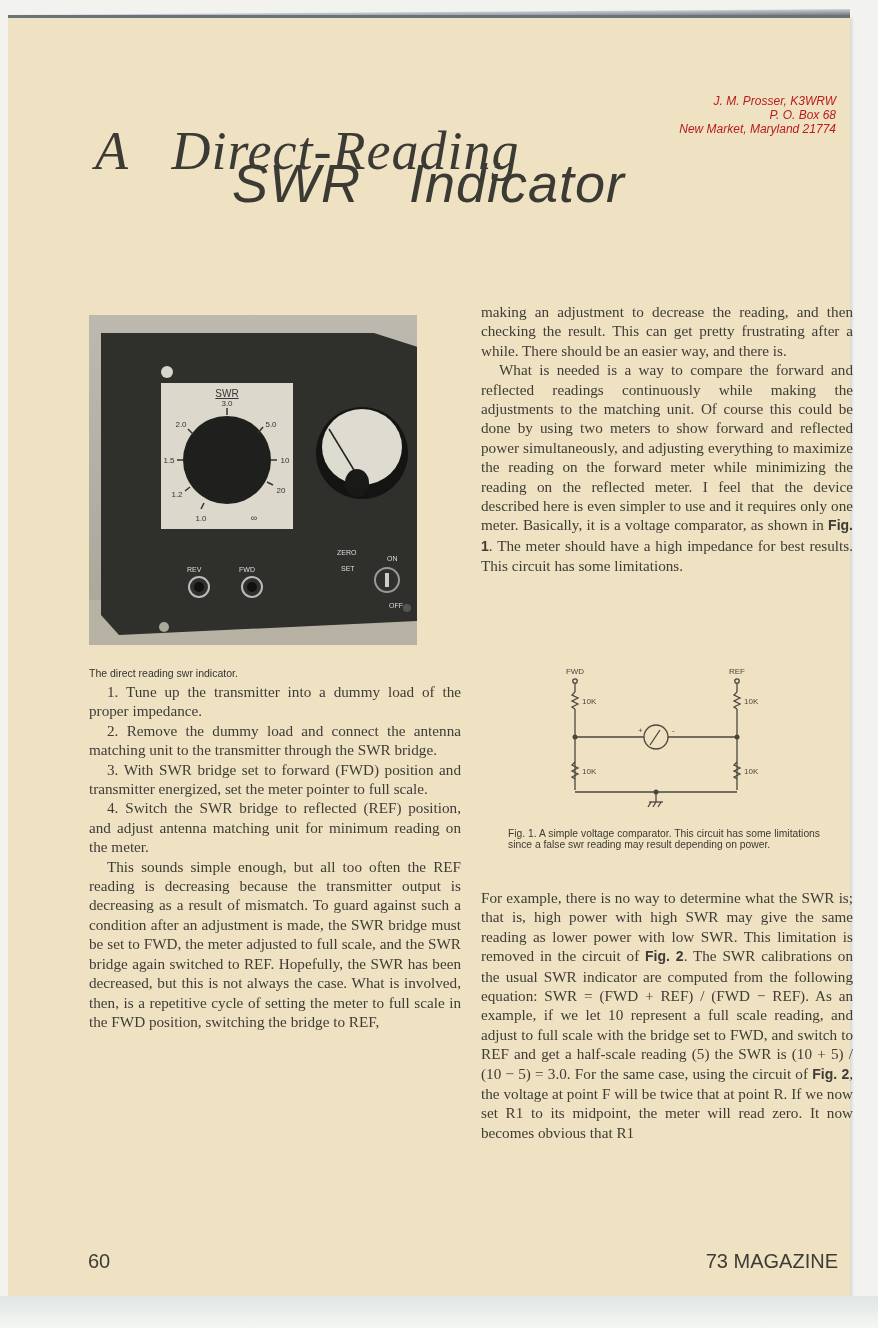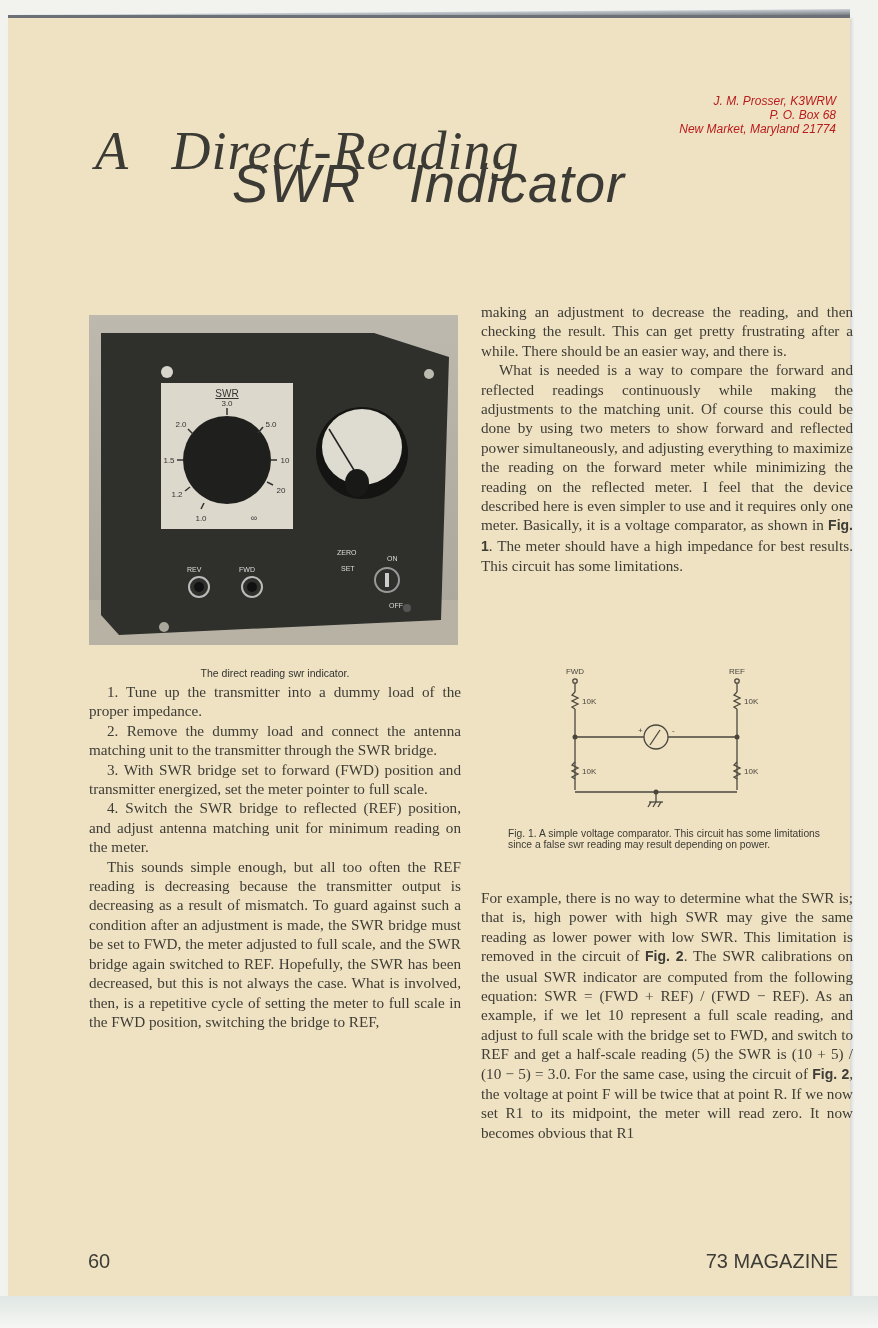--- a/index.html
+++ b/index.html
@@ -28,26 +28,26 @@
     position:absolute; left:232px; top:152px;
     font-family:Liberation Sans, sans-serif; font-style:italic;
     font-size:54px; color:#3b3a34; letter-spacing:1px; white-space:pre;
   }
   .byline {
     position:absolute; right:42px; top:94px; text-align:right;
     font-family:"Liberation Sans", sans-serif; font-style:italic;
     font-size:12px; line-height:14px; color:#b91c1c;
   }
   .photo {
-    position:absolute; left:89px; top:315px; width:369px; height:330px;
+    position:absolute; left:89px; top:315px; width:328px; height:330px;
     background:linear-gradient(180deg,#bdb9ae 0%, #a9a599 100%);
     overflow:hidden;
   }
   .caption-photo {
-    position:absolute; left:89px; top:667px; width:372px; text-align:center;
+    position:absolute; left:89px; top:667px; width:372px; 
     font-family:"Liberation Sans", sans-serif; font-size:10.5px; color:#333;
   }
   .col {
     position:absolute; width:372px;
     font-family:"Liberation Serif", serif; font-size:15.2px; line-height:19.4px;
     color:#3e3c36; text-align:justify;
   }
   .col p { margin:0; text-indent:18px; }
   .col p.noindent { text-indent:0; }
   .col b { font-family:"Liberation Sans", sans-serif; font-weight:bold; font-size:14px; }

